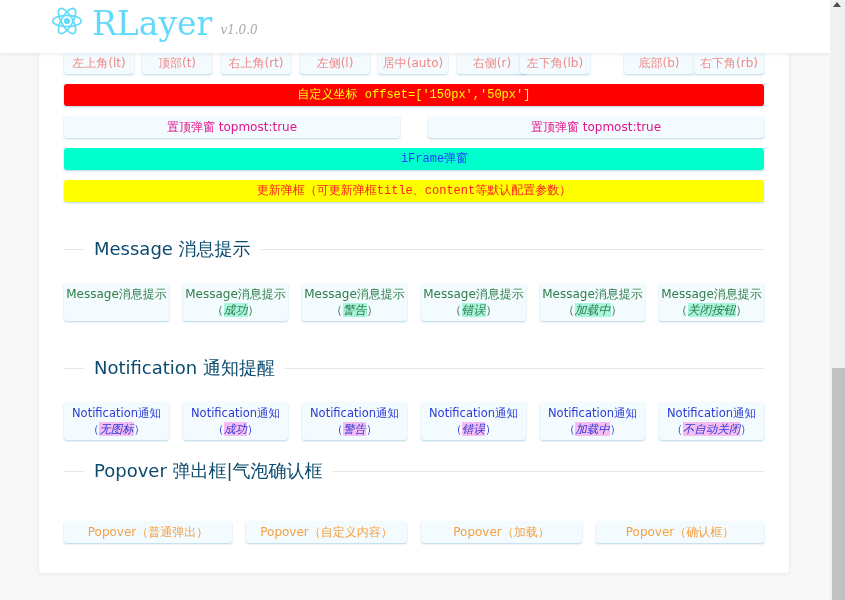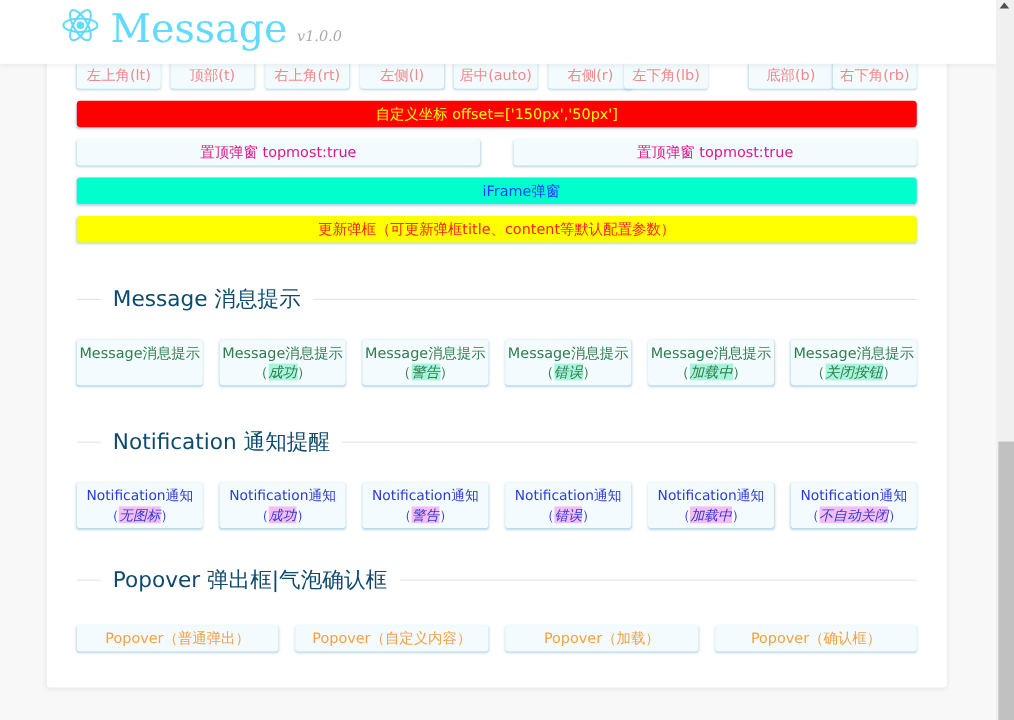--- a/index.html
+++ b/index.html
@@ -14,21 +14,21 @@
     box-shadow: 0 1px 4px rgba(0,0,0,0.08);
   }
   .btn {
     position: absolute; box-sizing: border-box;
     background: #f3fbfe; border-radius: 3px;
     box-shadow: 0 1px 2px rgba(120,180,210,0.55);
     font-size: 12px; text-align: center; cursor: pointer;
     white-space: nowrap; overflow: hidden;
   }
   .pos-btn { top: 52px; height: 22px; line-height: 22px; width: 70px; color: #f08a8a; }
-  .wide-btn { left: 64px; width: 700px; height: 22px; line-height: 22px; }
+  .wide-btn { left: 64px; width: 700px; height: 22px; line-height: 22px; font-family: Liberation Mono, monospace; }
   .faded { opacity: 0.12; }
   .section-title {
     position: absolute; left: 64px; width: 700px; height: 30px;
     display: flex; align-items: center;
   }
   .section-title .line-left { width: 20px; height: 1px; background: #e6e6e6; margin-right: 10px; }
   .section-title .line-right { flex: 1; height: 1px; background: #e6e6e6; margin-left: 10px; }
   .section-title .label { font-size: 18px; color: #0c4a6e; font-weight: 400; white-space: nowrap; }
   .msg-btn { width: 105px; height: 38px; font-size: 12px; line-height: 16px; padding-top: 3px; color: #2e7d4a; }
   .msg-btn .tag { font-style: italic; background: #a8f5dd; }
@@ -129,21 +129,21 @@
 </div>
 <div class="btn ntf-btn" style="left:540px;top:402px;">
   <div>Notification通知</div>
   <div><span>（</span><span class="tag">加载中</span><span>）</span></div>
 </div>
 <div class="btn ntf-btn" style="left:659px;top:402px;">
   <div>Notification通知</div>
   <div><span>（</span><span class="tag">不自动关闭</span><span>）</span></div>
 </div>
 
-<div class="section-title" style="top:468px;">
+<div class="section-title" style="top:456px;">
   <div class="line-left"></div>
   <div class="label">Popover 弹出框|气泡确认框</div>
   <div class="line-right"></div>
 </div>
 
 <div class="btn pop-btn" style="left:64px;width:168px;">Popover（普通弹出）</div>
 <div class="btn pop-btn" style="left:246px;width:161px;">Popover（自定义内容）</div>
 <div class="btn pop-btn" style="left:421px;width:161px;">Popover（加载）</div>
 <div class="btn pop-btn" style="left:596px;width:168px;">Popover（确认框）</div>
 
@@ -152,21 +152,21 @@
     <span>
       <svg width="34" height="34" viewBox="-12 -12 24 24">
         <circle r="2.2" fill="#61dafb"></circle>
         <g stroke="#61dafb" stroke-width="1.2" fill="none">
           <ellipse rx="10" ry="4"></ellipse>
           <ellipse rx="10" ry="4" transform="rotate(60)"></ellipse>
           <ellipse rx="10" ry="4" transform="rotate(120)"></ellipse>
         </g>
       </svg>
     </span>
-    <span class="logo-text">Message</span>
+    <span class="logo-text">RLayer</span>
     <span class="logo-ver">v1.0.0</span>
   </div>
 </div>
 
 <div class="scrollbar">
   <div class="scroll-arrow"></div>
   <div class="scroll-thumb"></div>
 </div>
 
 </body></html>

